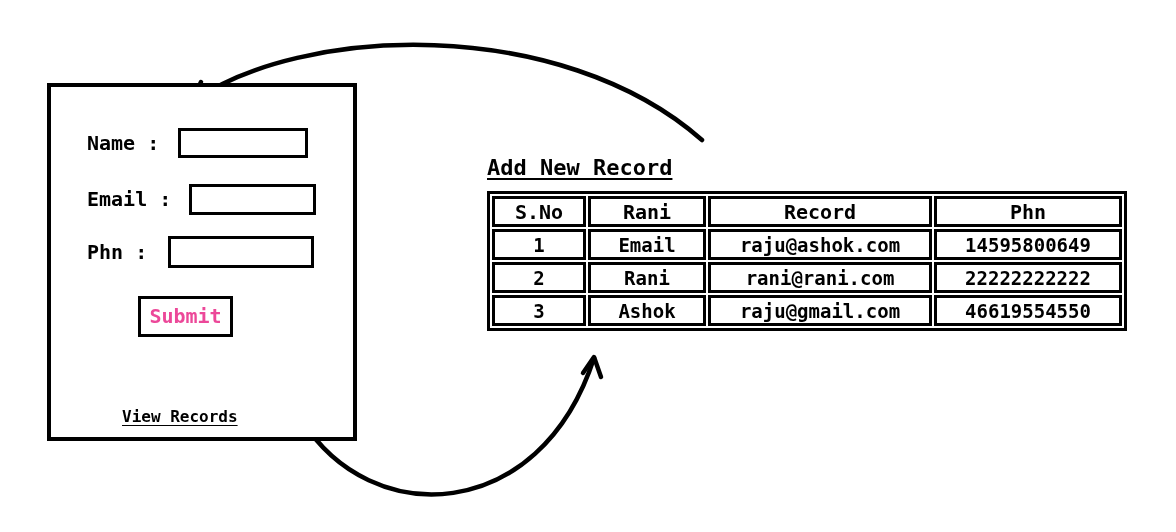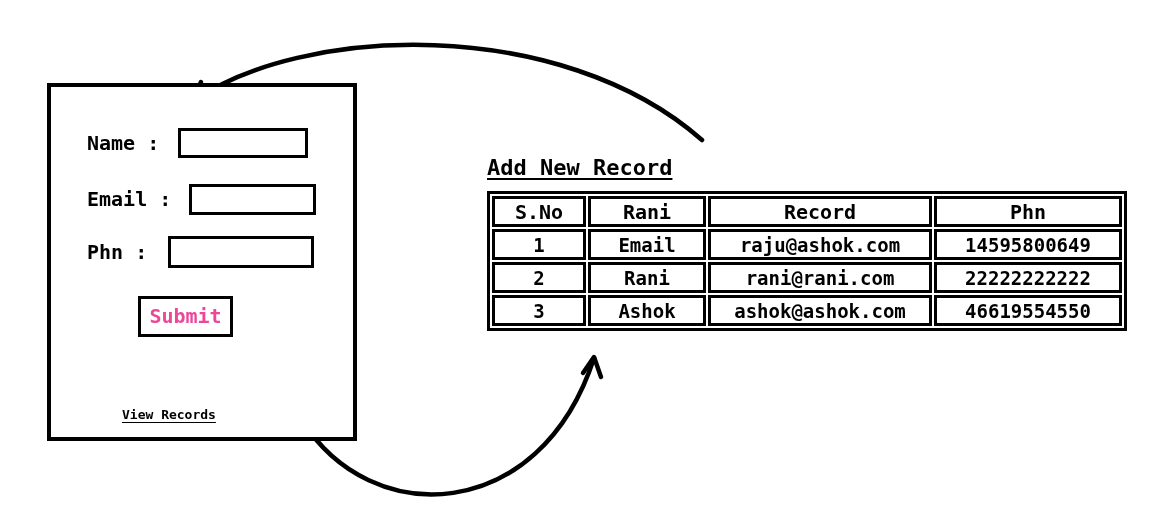--- a/index.html
+++ b/index.html
@@ -60,21 +60,21 @@
     color: #ec4899;
     text-align: center;
     line-height: 35px;
     padding: 0;
     cursor: pointer;
   }
 
   .view-records {
     position: absolute;
     left: 71px; top: 320px;
-    font-size: 13px;
+    font-size: 16px;
     text-decoration: underline;
     text-underline-offset: 3px;
     cursor: pointer;
     white-space: pre;
   }
 
   
   .table-title {
     position: absolute;
     left: 487px; top: 155px;
@@ -176,19 +176,19 @@
       </tr>
       <tr>
         <td>2</td>
         <td>Rani</td>
         <td>rani@rani.com</td>
         <td>22222222222</td>
       </tr>
       <tr>
         <td>3</td>
         <td>Ashok</td>
-        <td>ashok@ashok.com</td>
+        <td>raju@gmail.com</td>
         <td>46619554550</td>
       </tr>
     </tbody>
   </table>
 
 </div>
 
 </body></html>

